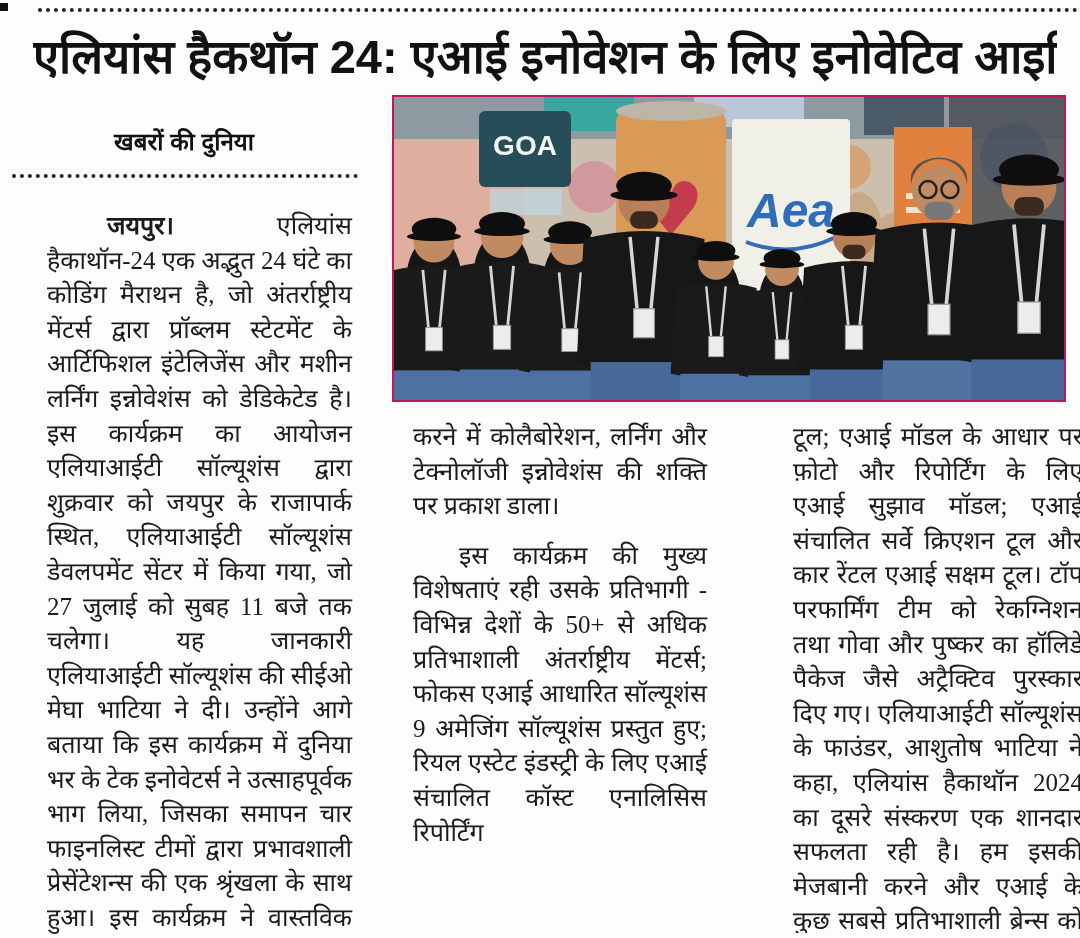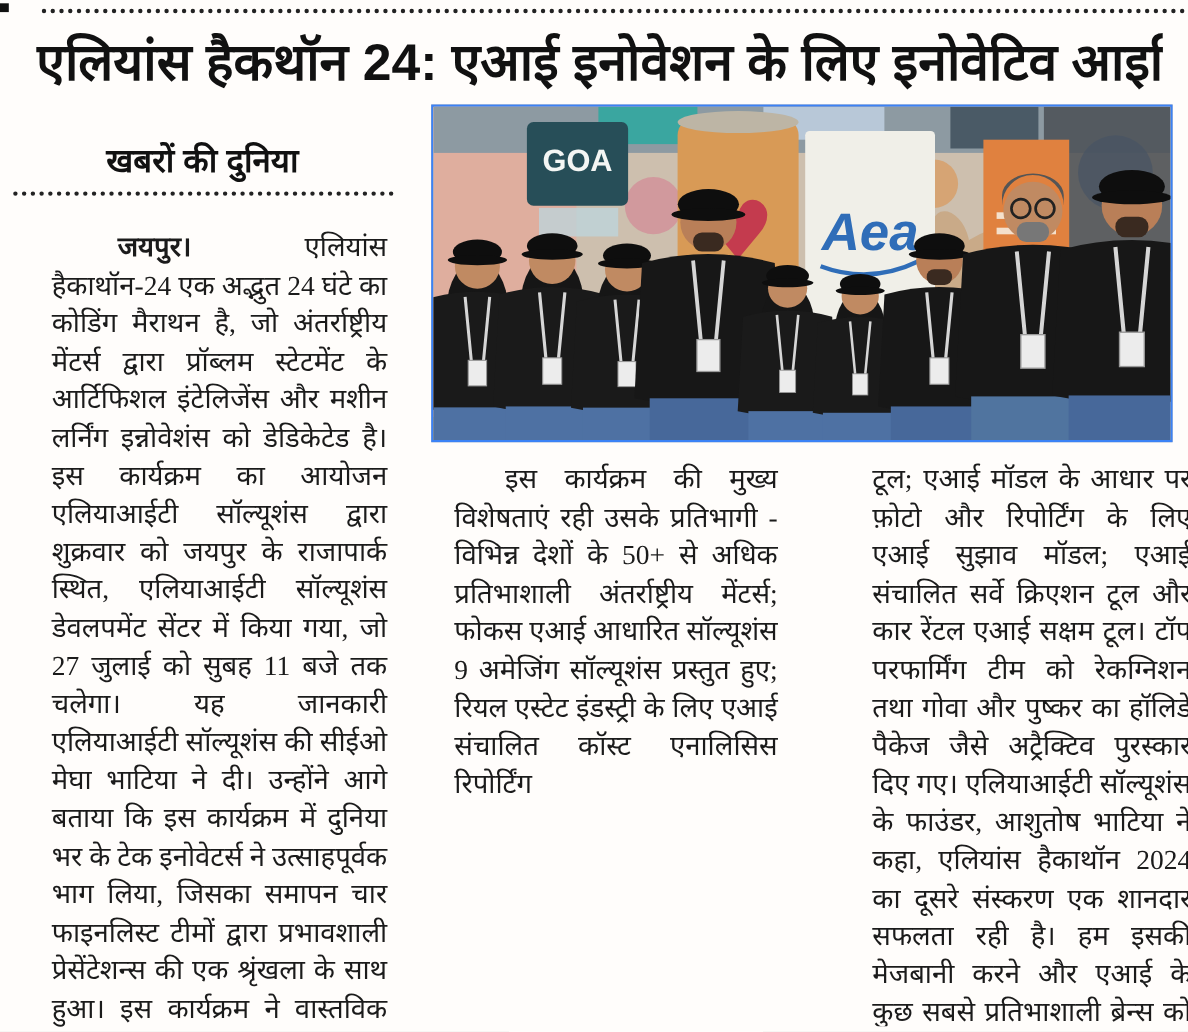--- a/index.html
+++ b/index.html
@@ -13,38 +13,38 @@
   .rule-dotted{border-top:4px dotted #222;height:0;position:absolute;}
   .rule-top{left:38px;right:2px;top:8px;}
   .headline{
     position:absolute;left:33px;top:22px;width:1024px;height:72px;
     font-size:47px;font-weight:bold;line-height:70px;white-space:nowrap;overflow:hidden;
     color:#111;letter-spacing:0px;
     font-family:"Liberation Sans","DejaVu Sans",sans-serif;
   }
   .kicker{
     position:absolute;left:8px;top:124px;width:352px;text-align:center;
-    font-size:30px;font-weight:bold;color:#111;
+    font-size:24px;font-weight:bold;color:#111;
     font-family:"Liberation Sans","DejaVu Sans",sans-serif;
   }
   .rule-kicker{left:12px;top:174px;width:346px;}
   .col{
     position:absolute;text-align:justify;
     font-size:25px;line-height:34.6px;color:#1b1b1b;
   }
   .col p{margin:15px;padding:0;}
   .col1{left:32px;top:194px;width:335px;height:740px;overflow:hidden;}
   .col2{left:398px;top:405px;width:324px;height:528px;overflow:hidden;}
   .col3{left:778px;top:405px;width:320px;height:528px;overflow:hidden;}
   .lead-indent{text-indent:60px;}
   .para-indent{text-indent:46px;}
   .dateline{font-weight:bold;}
   .photo{
     position:absolute;left:392px;top:95px;width:670px;height:303px;
-    border:2px solid #3b82f6;box-sizing:content-box;background:#c9b8a8;
+    border:2px solid #be185d;box-sizing:content-box;background:#c9b8a8;
   }
   .photo svg{display:block;}
 </style>
 </head>
 <body>
 
 <div class="page">
 
   <div class="corner-mark"></div>
   <div class="rule-dotted rule-top"></div>
@@ -145,20 +145,21 @@
         <use href="#person-f" transform="translate(322 165) scale(0.81)"></use>
         <use href="#person-f" transform="translate(388 172) scale(0.77)"></use>
         <use href="#person-m" transform="translate(460 140) scale(0.96)"></use>
         <use href="#person-g" transform="translate(545 95) scale(1.22)"></use>
         <use href="#person-m" transform="translate(635 90) scale(1.25)"></use>
       </g>
     </svg>
   </div>
 
   <div class="col col2">
+    <p>करने में कोलैबोरेशन, लर्निंग और टेक्नोलॉजी इन्नोवेशंस की शक्ति पर प्रकाश डाला।</p>
     <p class="para-indent">इस कार्यक्रम की मुख्य विशेषताएं रही उसके प्रतिभागी - विभिन्न देशों के 50+ से अधिक प्रतिभाशाली अंतर्राष्ट्रीय मेंटर्स; फोकस एआई आधारित सॉल्यूशंस 9 अमेजिंग सॉल्यूशंस प्रस्तुत हुए; रियल एस्टेट इंडस्ट्री के लिए एआई संचालित कॉस्ट एनालिसिस रिपोर्टिंग</p>
   </div>
 
   <div class="col col3">
     <p>टूल; एआई मॉडल के आधार पर फ़ोटो और रिपोर्टिंग के लिए एआई सुझाव मॉडल; एआई संचालित सर्वे क्रिएशन टूल और कार रेंटल एआई सक्षम टूल। टॉप परफार्मिंग टीम को रेकग्निशन तथा गोवा और पुष्कर का हॉलिडे पैकेज जैसे अट्रैक्टिव पुरस्कार दिए गए। एलियाआईटी सॉल्यूशंस के फाउंडर, आशुतोष भाटिया ने कहा, एलियांस हैकाथॉन 2024 का दूसरे संस्करण एक शानदार सफलता रही है। हम इसकी मेजबानी करने और एआई के कुछ सबसे प्रतिभाशाली ब्रेन्स को एक साथ लाने के लिए बेहद उत्साहित हैं।</p>
   </div>
 
 </div>
 
 </body></html>

